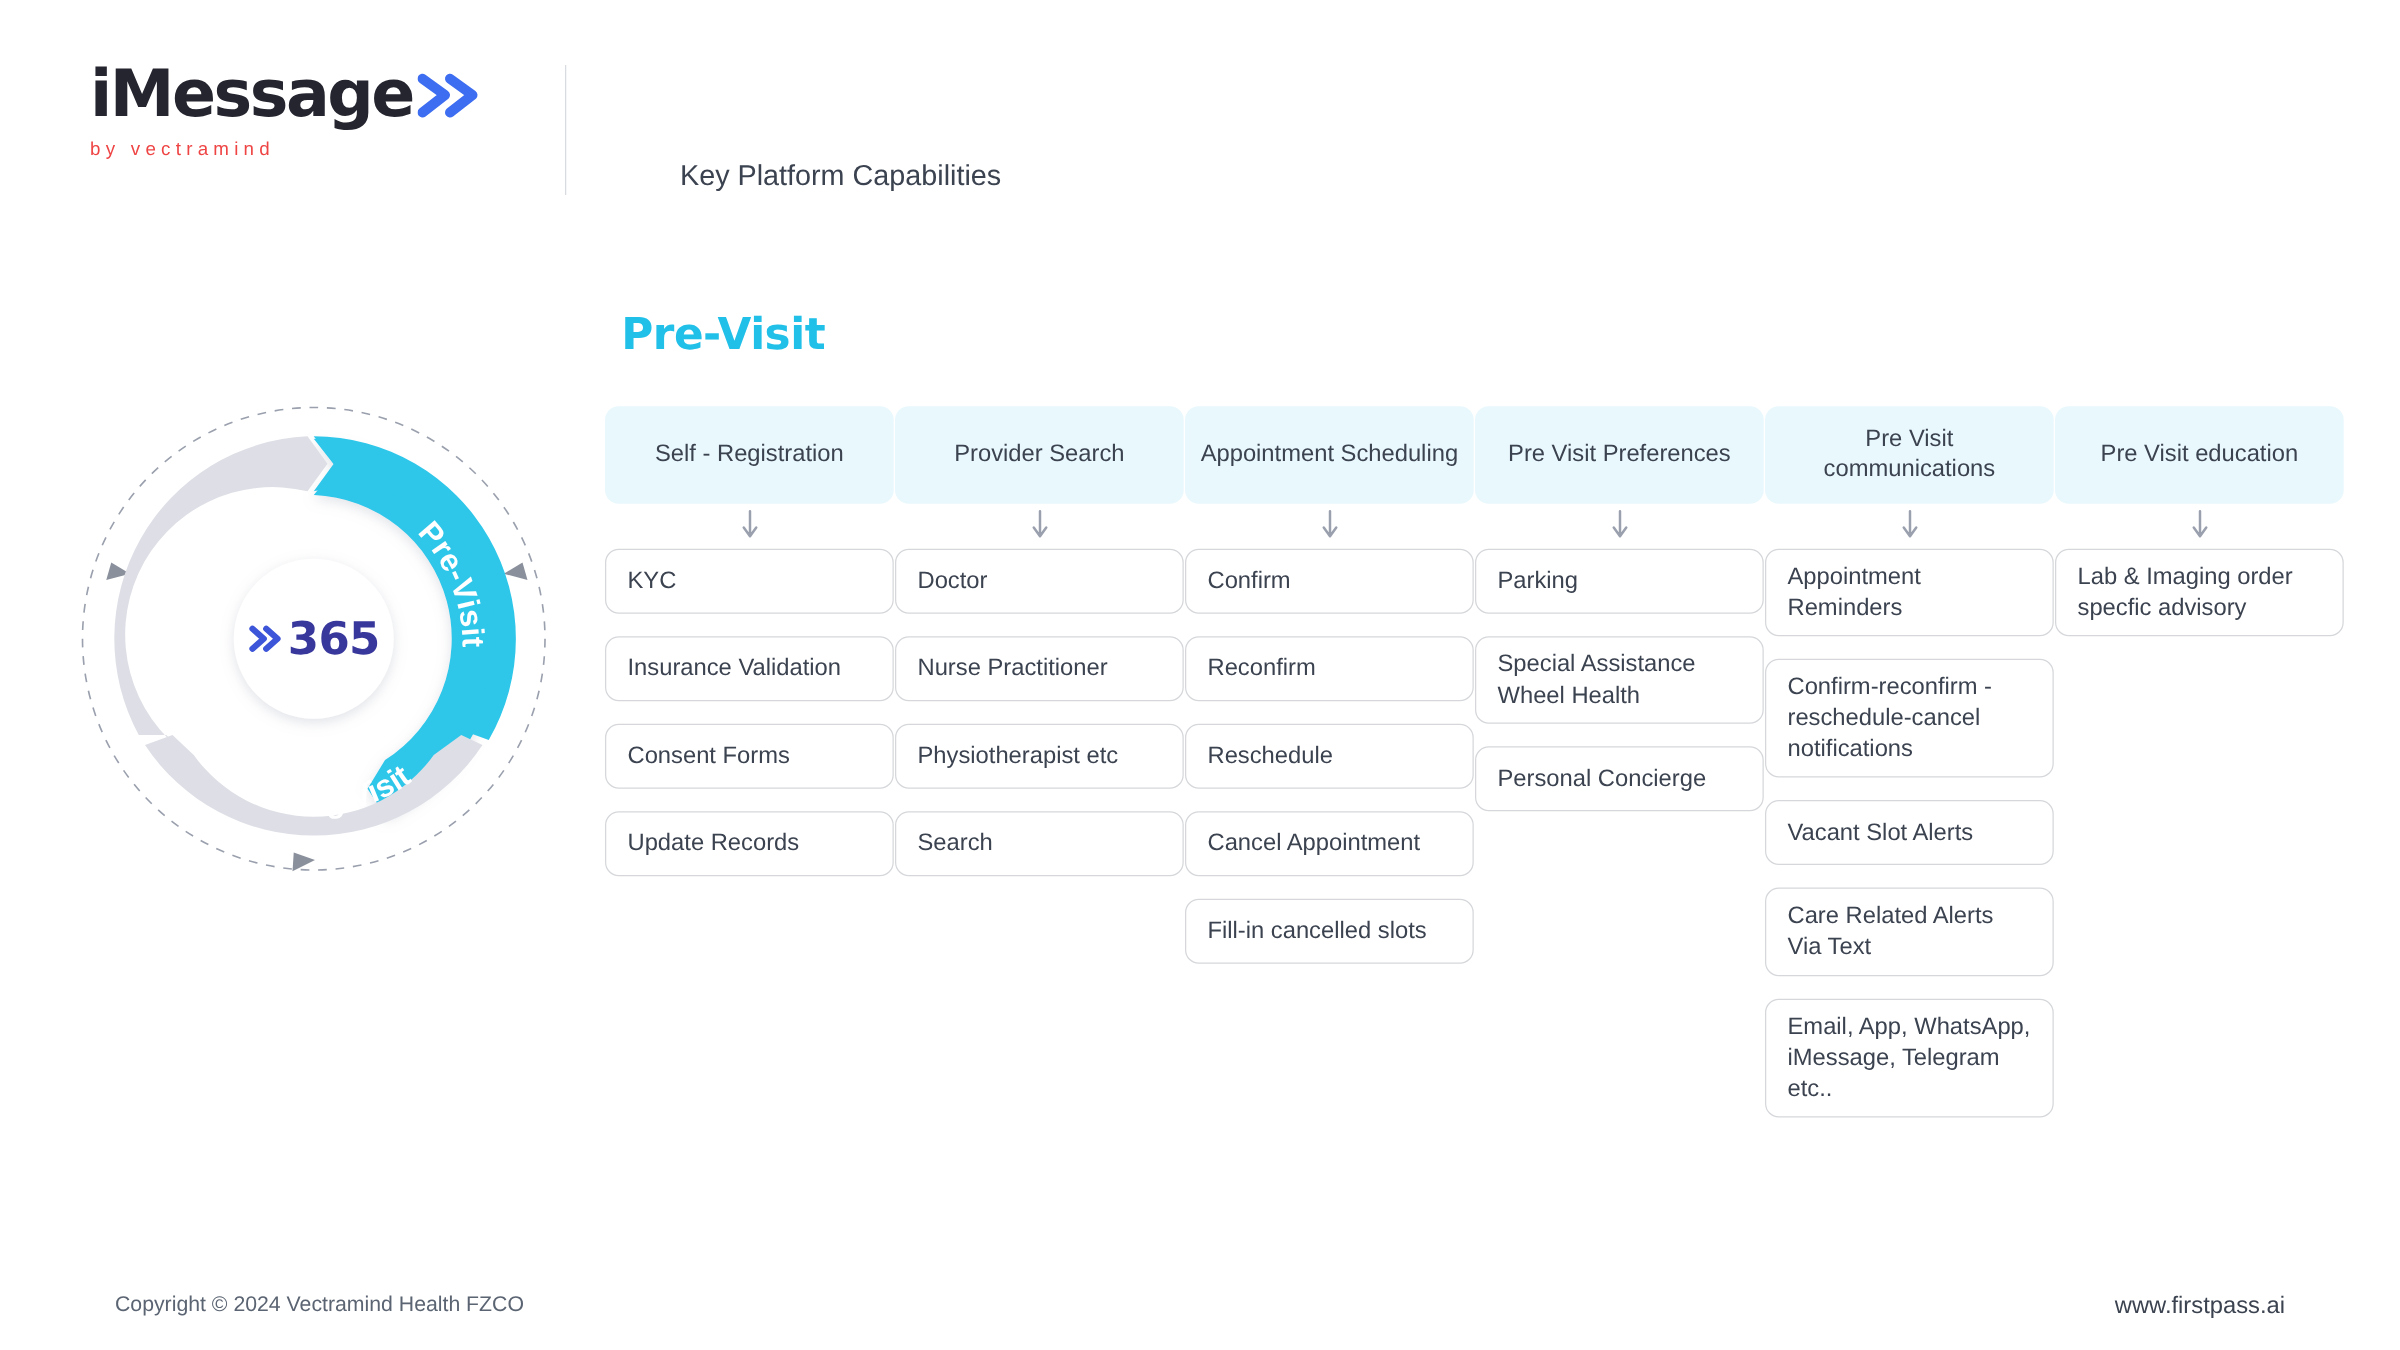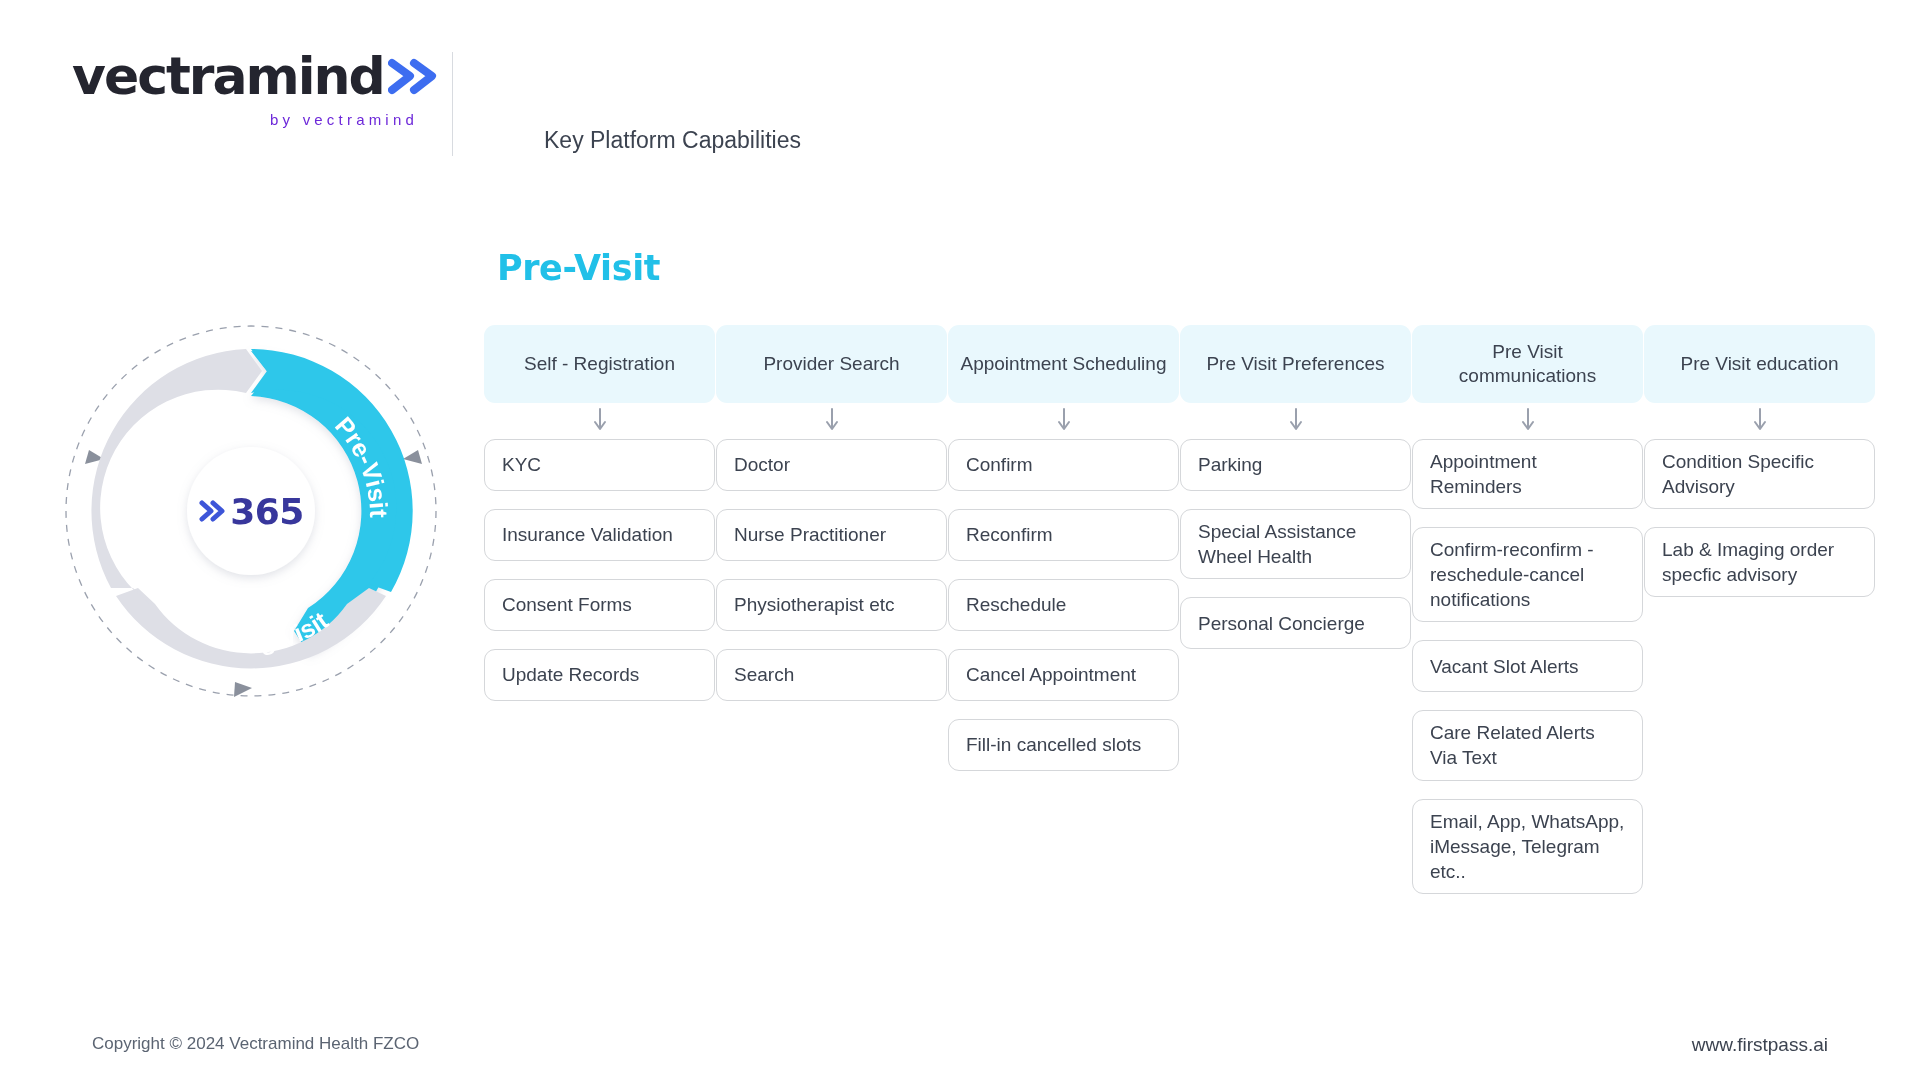--- a/index.html
+++ b/index.html
@@ -16,22 +16,22 @@
   .logo-wrap { position:absolute; left:72px; top:52px; width:350px; }
   .logo-row { display:flex; align-items:flex-end; }
   .logo-word {
     font-family:"DejaVu Sans", sans-serif;
     font-size:52px; font-weight:700; letter-spacing:-2.0px;
     color:#24252f; line-height:0.95;
   }
   .logo-chev { margin-left:4px; margin-bottom:4px; display:flex; }
   .logo-chev svg { display:block; }
   .logo-sub {
-    margin-top:10px; text-align:right; padding-right:4px;
-    font-size:15px; letter-spacing:4.2px; color:#6d28d9; font-weight:400;
+    margin-top:10px; padding-right:4px;
+    font-size:15px; letter-spacing:4.2px; color:#ef4444; font-weight:400;
   }
   .hdr-divider {
     position:absolute; left:452px; top:52px; width:1px; height:104px;
     background:#d8dbe0;
   }
   .hdr-title {
     position:absolute; left:498px; top:62px;
     font-family:"DejaVu Sans", sans-serif;
     font-size:36px; font-weight:700; color:#24252f; letter-spacing:-0.3px;
   }
@@ -94,21 +94,21 @@
 </style>
 </head>
 <body>
 
 <div class="page">
 
   <div class="header">
 
     <div class="logo-wrap">
       <div class="logo-row">
-        <span class="logo-word">vectramind</span>
+        <span class="logo-word">iMessage</span>
         <span class="logo-chev">
           <svg width="56" height="40" viewBox="0 0 56 40">
             <path d="M4 6 L22 19 L4 33" fill="none" stroke="#3d6df0" stroke-width="8" stroke-linecap="round" stroke-linejoin="round"></path>
             <path d="M26 6 L44 19 L26 33" fill="none" stroke="#3d6df0" stroke-width="8" stroke-linecap="round" stroke-linejoin="round"></path>
           </svg>
         </span>
       </div>
       <div class="logo-sub">by vectramind</div>
     </div>
 
@@ -270,21 +270,20 @@
     </div>
 
     <div class="col">
       <div class="col-head">Pre Visit education</div>
       <div class="arrow">
         <svg width="14" height="26" viewBox="0 0 14 26">
             <path d="M7 1 L7 19 M2 14 L7 21 L12 14" fill="none" stroke="#9aa0ad" stroke-width="2" stroke-linecap="round" stroke-linejoin="round"></path>
           </svg>
       </div>
       <div class="items">
-        <div class="item">Condition Specific Advisory</div>
         <div class="item">Lab &amp; Imaging order specfic advisory</div>
       </div>
     </div>
 
   </div>
 
   <div class="footer-left">Copyright © 2024 Vectramind Health FZCO</div>
   <div class="footer-right">www.firstpass.ai</div>
 
 </div>

